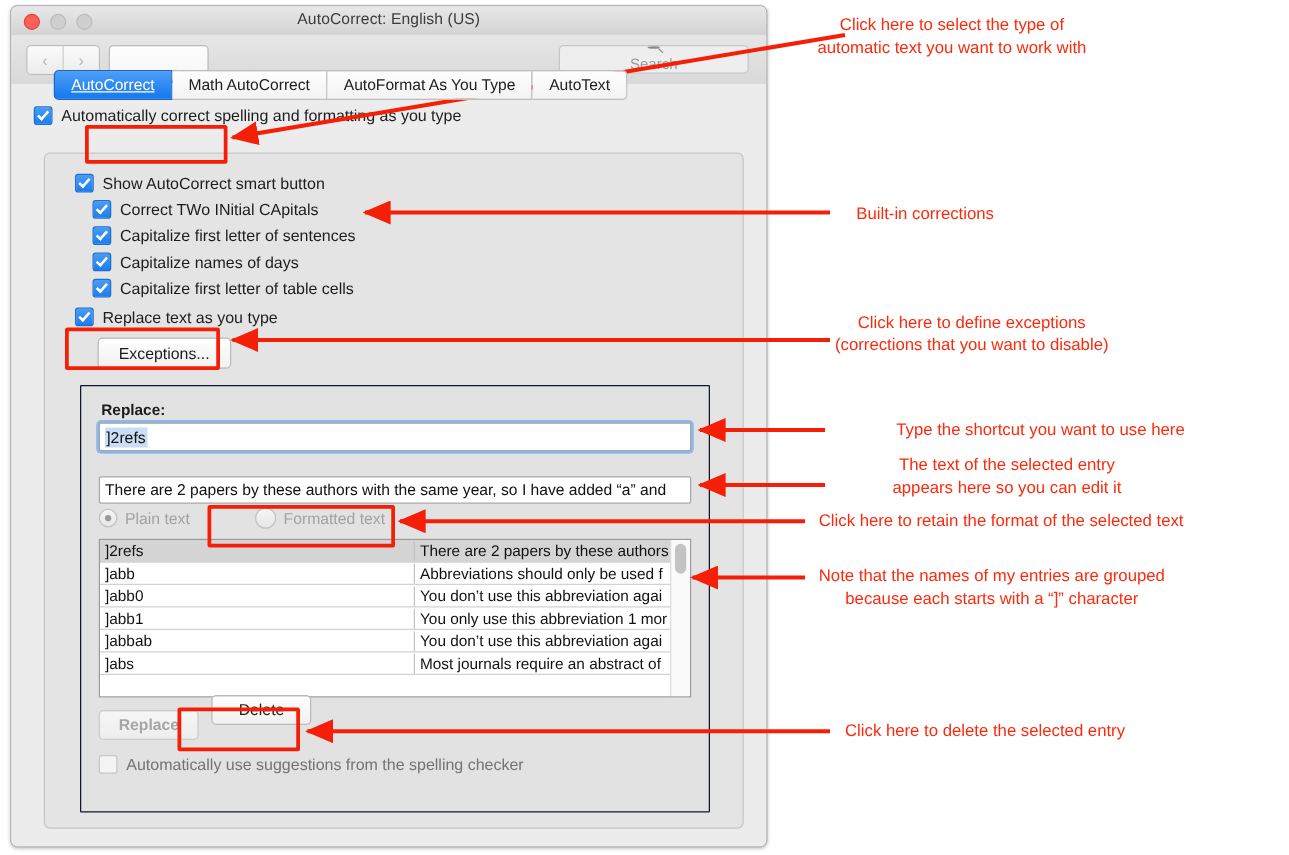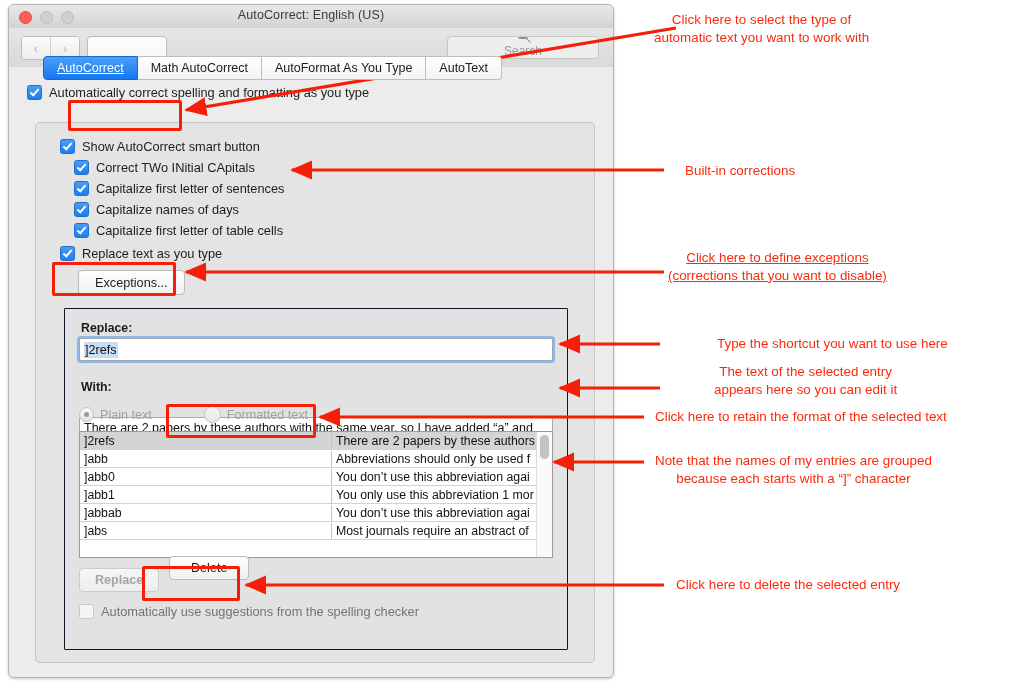--- a/index.html
+++ b/index.html
@@ -136,21 +136,21 @@
     display:flex;align-items:center;
   }
   #replaceInput .val{
     font-size:12.6px;color:#111;background:#c9ddf6;
     padding:0 1px;margin-left:4px;line-height:16px;
   }
   #withLabel{position:absolute;left:16px;top:55px;margin-top:16px;}
   #withInput{
     position:absolute;left:14px;top:72px;right:14px;height:20px;
     background:#fff;border:1px solid #a9a9a9;border-radius:2px;
-    display:flex;align-items:center;overflow:hidden;white-space:nowrap;margin-top:36px;
+    display:flex;align-items:center;overflow:hidden;white-space:nowrap;
   }
   #withInput .val{font-size:12.5px;color:#111;margin-left:4px;}
 
   .radiorow{position:absolute;left:14px;top:97px;display:flex;align-items:center;gap:52px;}
   .radio{display:flex;align-items:center;gap:6px;}
   .rb{
     width:13px;height:13px;border-radius:50%;flex:none;
     background:linear-gradient(#f6f6f6,#e6e6e6);border:1px solid #c2c2c2;
     position:relative;
   }
@@ -369,21 +369,21 @@
     <line x1="660" y1="388" x2="560" y2="388"></line>
     <line x1="644" y1="417" x2="320" y2="417"></line>
     <line x1="644" y1="462" x2="554" y2="462"></line>
     <line x1="664" y1="585" x2="246" y2="585"></line>
   </g>
 </svg>
 
 <div class="ann" style="left:654px;top:11px;text-align:center;">Click here to select the type of
 automatic text you want to work with</div>
 <div class="ann" style="left:685px;top:162px;">Built-in corrections</div>
-<div class="ann" style="left:668px;top:249px;text-align:center;text-decoration:underline;">Click here to define exceptions
+<div class="ann" style="left:668px;top:249px;text-align:center;">Click here to define exceptions
 (corrections that you want to disable)</div>
 <div class="ann" style="left:717px;top:335px;">Type the shortcut you want to use here</div>
 <div class="ann" style="left:714px;top:363px;text-align:center;">The text of the selected entry
 appears here so you can edit it</div>
 <div class="ann" style="left:655px;top:408px;">Click here to retain the format of the selected text</div>
 <div class="ann" style="left:655px;top:452px;text-align:center;">Note that the names of my entries are grouped
 because each starts with a “]” character</div>
 <div class="ann" style="left:676px;top:576px;">Click here to delete the selected entry</div>
 
 </body></html>

